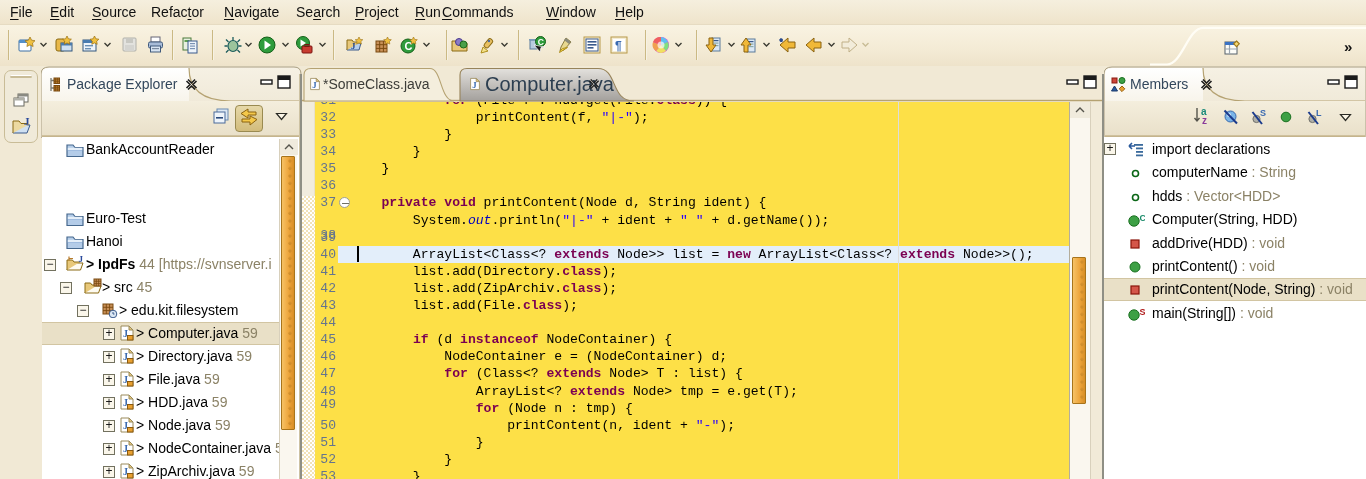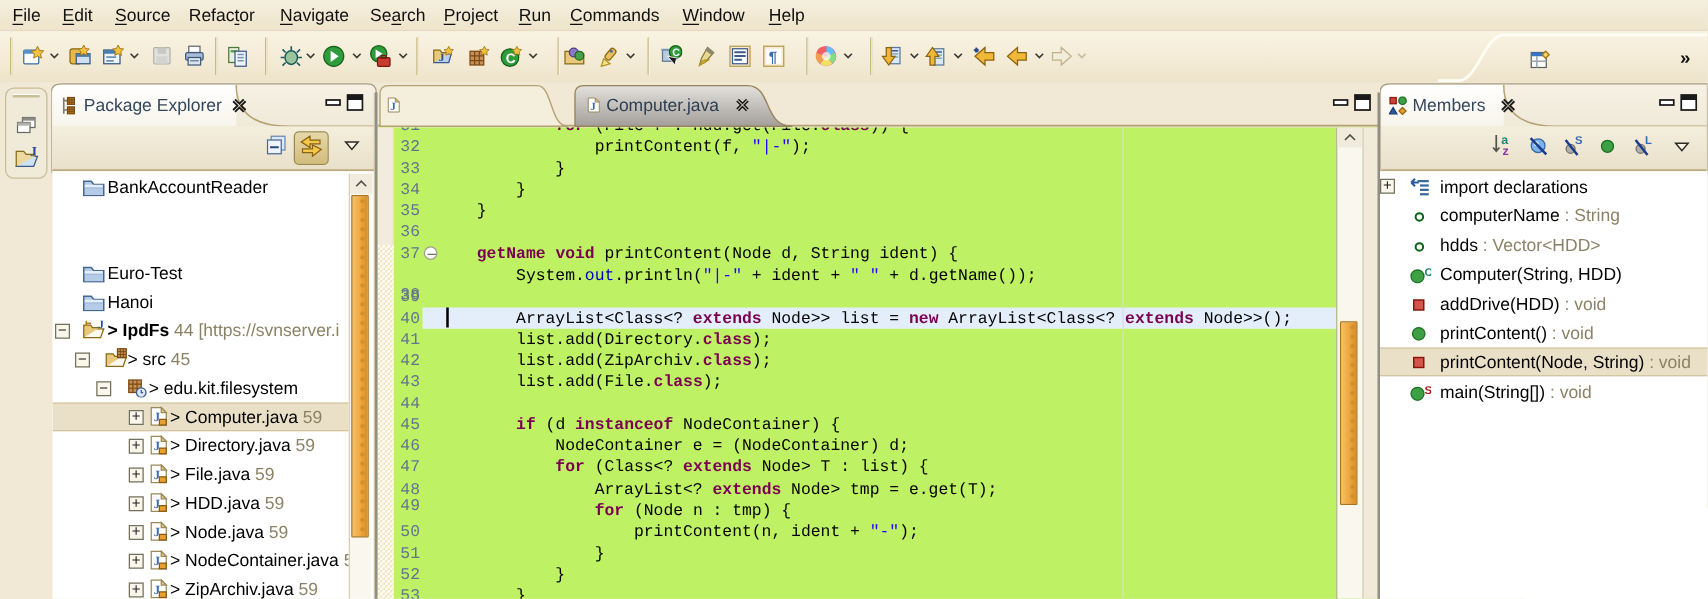--- a/index.html
+++ b/index.html
@@ -19,55 +19,55 @@
 .trow{position:absolute;left:0;height:23px;line-height:23px;font-size:14px;color:#000;white-space:pre;}
 .gray{color:#8b8266;}
 .ebox{position:absolute;top:5.5px;width:12px;height:12px;background:#faf6ea;border:1px solid #72715f;font-size:12px;line-height:9px;text-align:center;color:#1a1a1a;font-weight:400;}
 .selbg{position:absolute;left:-94px;top:0;width:237px;height:23px;background:#e9e0c7;border-top:1px solid #d2c5a2;border-bottom:1px solid #d2c5a2;}
 .jfile{position:absolute;left:-18px;top:3px;width:17px;height:16px;}
 #pkgscroll{position:absolute;left:238px;top:73px;width:18px;height:340px;background:#faf7ef;border-left:1px solid #d8d0bc;}
 .sbtn{position:absolute;left:0;width:18px;height:16px;background:#f0ebdd;}
 #pkgthumb{position:absolute;left:0.5px;top:17px;width:14.5px;height:274px;background-image:radial-gradient(circle 1.4px at 8px 4px,#d18e2c 1.4px,transparent 1.9px),linear-gradient(90deg,#f6c266,#eda53c 55%,#d88e26);background-size:100% 7.5px,100% 100%;border:1px solid #a8741a;border-radius:1px;}
 
 #editor{position:absolute;left:302px;top:0;width:801px;height:413px;}
-#edcontent{position:absolute;left:0;top:36px;width:801px;height:377px;background:#bef264;overflow:hidden;}
+#edcontent{position:absolute;left:0;top:36px;width:801px;height:377px;background:#fde047;overflow:hidden;}
 #ruler{position:absolute;left:0;top:0;width:13px;height:377px;background:#f1ecde;border-right:1px solid #e8e0ca;}
 #rulerrange{position:absolute;left:0;top:94px;width:13px;height:283px;background:#fff;background-image:linear-gradient(45deg,#f2e2b8 25%,transparent 25%,transparent 75%,#f2e2b8 75%),linear-gradient(45deg,#f2e2b8 25%,transparent 25%,transparent 75%,#f2e2b8 75%);background-size:4px 4px;background-position:0 0,2px 2px;}
 #curline{position:absolute;left:36px;top:143.7px;width:731px;height:17.1px;background:#e3eefa;}
 #caret{position:absolute;left:55px;top:144.2px;width:2px;height:16px;background:#000;}
 #pmargin{position:absolute;left:596px;top:0;width:1px;height:377px;background:#dcdcdc;}
 #edvline{position:absolute;left:767px;top:0;width:1px;height:377px;background:#b4ad9c;}
 #edscroll{position:absolute;left:768px;top:0;width:20px;height:377px;background:#faf7ef;}
 #edthumb{position:absolute;left:2px;top:155px;width:14px;height:147px;background-image:radial-gradient(circle 1.4px at 9px 4px,#d18e2c 1.4px,transparent 1.9px),linear-gradient(90deg,#f6c266,#eda53c 55%,#d88e26);background-size:100% 7.5px,100% 100%;border:1px solid #a8741a;border-radius:1px;}
 #overview{position:absolute;left:788px;top:0;width:13px;height:377px;background:#f1ead8;border-left:1px solid #d8d0bc;}
 .foldm{position:absolute;left:37px;width:11px;height:11px;border:1px solid #a0a090;border-radius:50%;background:#fff;}
 .foldm:after{content:"";position:absolute;left:2px;top:4.5px;width:7px;height:1px;background:#707064;}
 
 #mem{position:absolute;left:1104px;top:0;width:262px;height:413px;}
 #memtree{position:absolute;left:0;top:71px;width:262px;height:342px;background:#fff;overflow:hidden;}
 .mselbg{position:absolute;left:-48px;top:0;width:262px;height:23px;background:#e9e0c7;border-top:1px solid #d2c5a2;border-bottom:1px solid #d2c5a2;}
 .code{position:absolute;left:0;white-space:pre;font-family:"Liberation Mono",monospace;font-size:13.1px;height:17.1px;line-height:17.1px;color:#000;}
 .k{color:#7b0052;font-weight:bold;}
 .s{color:#2a00ff;}
-.o{color:#0000c0;}
+.o{color:#0000c0;font-style:italic;}
 .ln{position:absolute;font-family:"Liberation Mono",monospace;font-size:13.1px;height:17.1px;line-height:17.1px;color:#64748e;text-align:right;width:30px;left:4px;}
 .code{left:48px;}
 .mrow{position:absolute;left:0;height:23px;line-height:23px;font-size:14px;color:#000;white-space:pre;}
 </style></head>
 <body>
 <div id="menubar">
 <span class="mi" style="left:10px"><u>F</u>ile</span>
 <span class="mi" style="left:50px"><u>E</u>dit</span>
 <span class="mi" style="left:92px"><u>S</u>ource</span>
 <span class="mi" style="left:151px">Refac<u>t</u>or</span>
 <span class="mi" style="left:224px"><u>N</u>avigate</span>
 <span class="mi" style="left:296px">Se<u>a</u>rch</span>
 <span class="mi" style="left:355px"><u>P</u>roject</span>
 <span class="mi" style="left:415px"><u>R</u>un</span>
-<span class="mi" style="left:456px"><u>C</u>ommands</span>
+<span class="mi" style="left:442px"><u>C</u>ommands</span>
 <span class="mi" style="left:546px"><u>W</u>indow</span>
 <span class="mi" style="left:615px"><u>H</u>elp</span>
 </div>
 <div id="toolbar">
 <div class="tsep" style="left:8px"></div>
 <svg class="ticon" style="left:18px" viewBox="0 0 18 18">
       <rect x="1" y="4" width="12" height="11" rx="1" fill="#fff" stroke="#3a6ea5"></rect>
       <rect x="1" y="4" width="12" height="3" fill="#5590c8"></rect>
       <path d="M12 1 l1.6 3.2 3.4.5 -2.5 2.4 .6 3.4 -3.1-1.6 -3.1 1.6 .6-3.4 -2.5-2.4 3.4-.5z" fill="#f0c040" stroke="#9a7010" stroke-width=".7"></path>
     </svg>
@@ -427,26 +427,27 @@
         </defs>
 <rect x="0" y="33.8" width="801" height="1.4" fill="#b5a272"></rect>
 <path d="M2 35 V9 Q2 2.5 9 2.5 H128 C140 2.5 138 35 152 35z" fill="#f4eedd" stroke="#b5a272" stroke-width="1.1"></path>
 <path d="M158 35 V9 Q158 2.5 165 2.5 H296 C316 2.5 308 35 332 35z" fill="url(#acttab)" stroke="#97835a" stroke-width="1.1"></path>
 </svg>
 <svg class="abs" style="left:7px;top:11px;width:12px;height:14px" viewBox="0 0 15 16">
         <path d="M2 1 h7 l4 4 v10 H2z" fill="#fff" stroke="#9a8a5a"></path>
         <path d="M9 1 l4 4 h-4z" fill="#e8c87a" stroke="#9a8a5a"></path>
         <text x="4" y="12.5" font-size="11" font-weight="bold" fill="#3a6ab0" font-family="Liberation Serif">J</text>
       </svg>
+<span class="abs" style="left:21px;top:5px;height:26px;line-height:26px;font-size:14px;color:#3c3c38">*SomeClass.java</span>
 <svg class="abs" style="left:167px;top:11px;width:12px;height:14px" viewBox="0 0 15 16">
         <path d="M2 1 h7 l4 4 v10 H2z" fill="#fff" stroke="#9a8a5a"></path>
         <path d="M9 1 l4 4 h-4z" fill="#e8c87a" stroke="#9a8a5a"></path>
         <text x="4" y="12.5" font-size="11" font-weight="bold" fill="#3a6ab0" font-family="Liberation Serif">J</text>
       </svg>
-<span class="abs" style="left:183px;top:5px;height:26px;line-height:26px;font-size:14px;color:#2c3e50">Computer.java</span>
+<span class="abs" style="left:183px;top:5px;height:26px;line-height:26px;font-size:20px;color:#2c3e50">Computer.java</span>
 <svg class="abs" style="left:286px;top:12px;width:12px;height:12px" viewBox="0 0 13 13">
         <path d="M1.5 3 L5 6.5 L1.5 10 M3 1.5 L6.5 5 L10 1.5 M11.5 3 L8 6.5 L11.5 10 M3 11.5 L6.5 8 L10 11.5" fill="none" stroke="#1a1a1a" stroke-width="1.3"></path>
       </svg>
 <svg class="abs" style="left:764px;top:11px;width:14px;height:11px" viewBox="0 0 14 11">
         <rect x="1" y="3" width="11" height="4" fill="#fff" stroke="#1a1a1a" stroke-width="1.4"></rect>
       </svg>
 <svg class="abs" style="left:781px;top:9px;width:14px;height:14px" viewBox="0 0 14 14">
         <rect x="1" y="1" width="12" height="12" fill="#fff" stroke="#1a1a1a" stroke-width="1.4"></rect>
         <rect x="1" y="1" width="12" height="4" fill="#1a1a1a"></rect>
       </svg>
@@ -463,21 +464,21 @@
 <div class="code" style="top:6.95px">                printContent(f, <span class="s">"|-"</span>);</div>
 <div class="ln" style="top:24.05px">33</div>
 <div class="code" style="top:24.05px">            }</div>
 <div class="ln" style="top:41.15px">34</div>
 <div class="code" style="top:41.15px">        }</div>
 <div class="ln" style="top:58.25px">35</div>
 <div class="code" style="top:58.25px">    }</div>
 <div class="ln" style="top:75.35px">36</div>
 <div class="code" style="top:75.35px"></div>
 <div class="ln" style="top:92.45px">37</div>
-<div class="code" style="top:92.45px">    <span class="k">getName</span> <span class="k">void</span> printContent(Node d, String ident) {</div>
+<div class="code" style="top:92.45px">    <span class="k">private</span> <span class="k">void</span> printContent(Node d, String ident) {</div>
 <div class="ln" style="top:125px">38</div>
 <div class="code" style="top:109.55px">        System.<span class="o">out</span>.println(<span class="s">"|-"</span> + ident + <span class="s">" "</span> + d.getName());</div>
 <div class="ln" style="top:126.65px">39</div>
 <div class="code" style="top:126.65px"></div>
 <div class="ln" style="top:143.75px">40</div>
 <div class="code" style="top:143.75px">        ArrayList&lt;Class&lt;? <span class="k">extends</span> Node&gt;&gt; list = <span class="k">new</span> ArrayList&lt;Class&lt;? <span class="k">extends</span> Node&gt;&gt;();</div>
 <div class="ln" style="top:160.85px">41</div>
 <div class="code" style="top:160.85px">        list.add(Directory.<span class="k">class</span>);</div>
 <div class="ln" style="top:177.95px">42</div>
 <div class="code" style="top:177.95px">        list.add(ZipArchiv.<span class="k">class</span>);</div>

